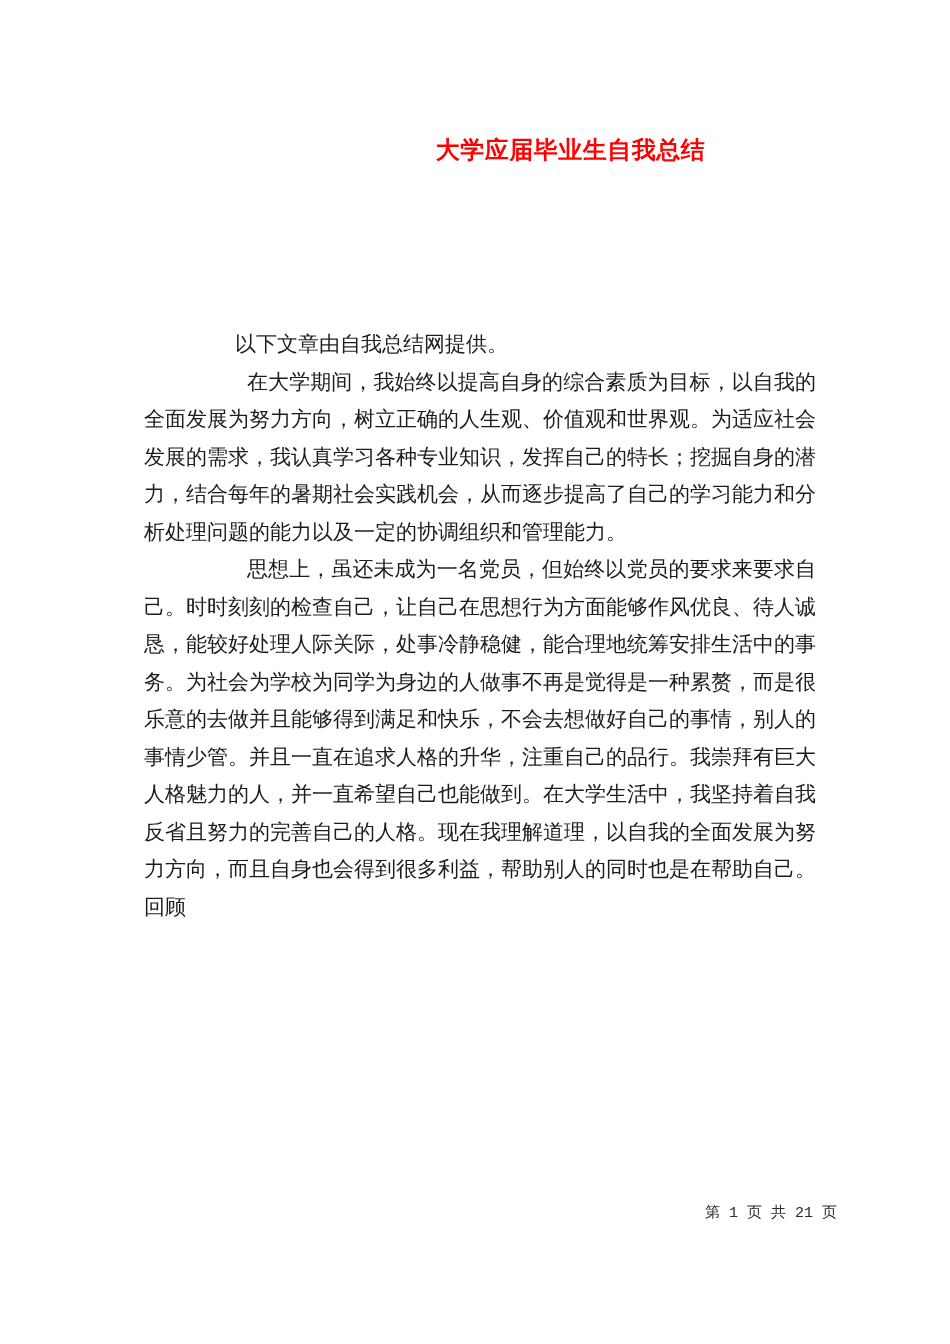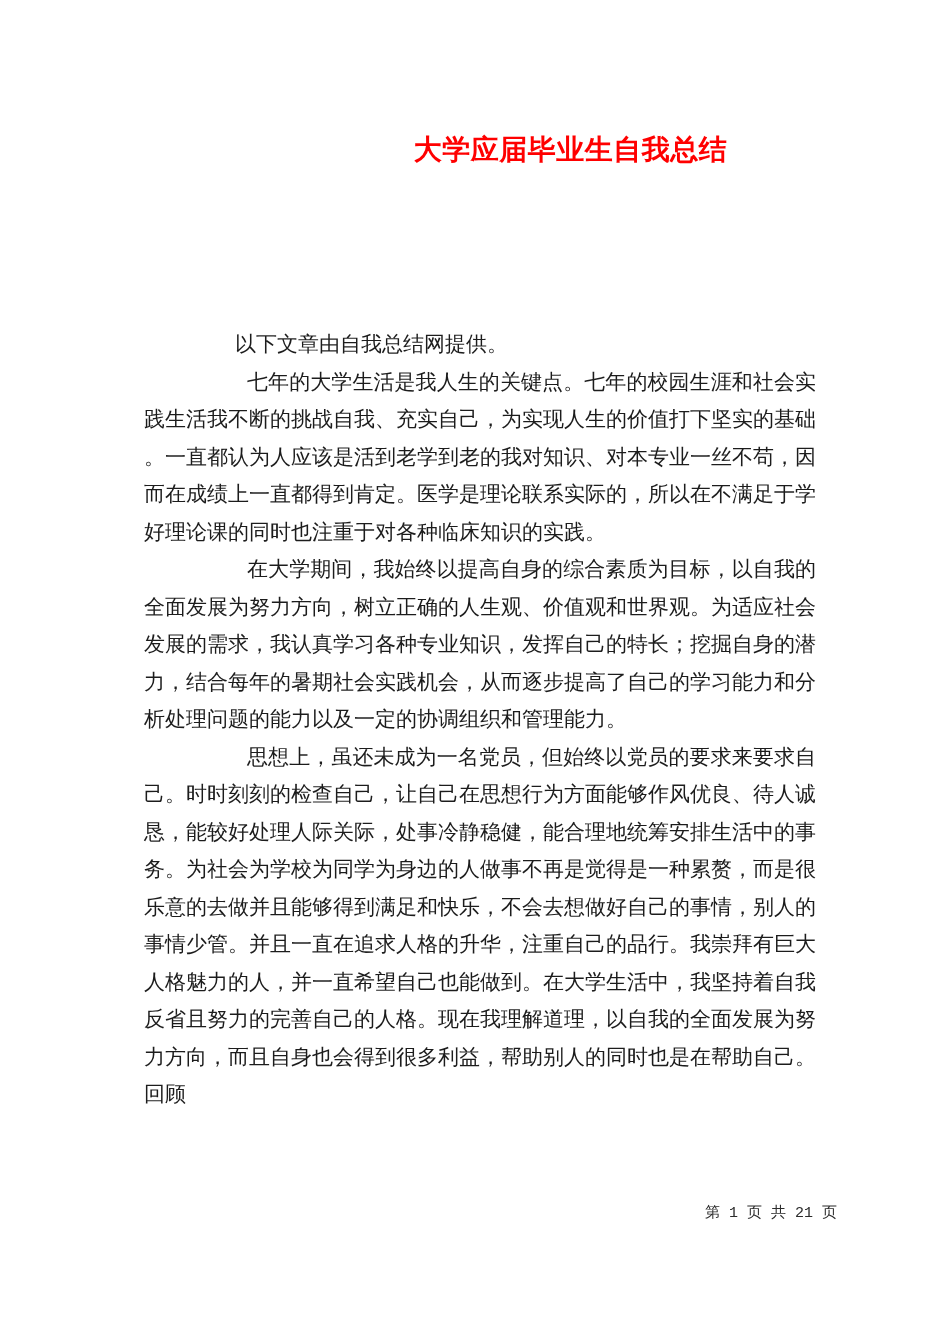--- a/index.html
+++ b/index.html
@@ -17,21 +17,21 @@
   }
   .doc-title {
     position: absolute;
     top: 131px;
     left: 191px;
     width: 759px;
     margin: 0;
     text-align: center;
     font-family: "Liberation Sans", "DejaVu Sans", sans-serif;
     font-weight: bold;
-    font-size: 28px;
+    font-size: 24px;
     line-height: 38px;
     letter-spacing: 0.5px;
     color: #ff0000;
   }
   .doc-body {
     position: absolute;
     top: 326px;
     left: 144px;
     width: 672px;
     font-size: 21px;
@@ -61,20 +61,19 @@
 </style>
 </head>
 <body>
 
 <div class="page">
 
   <h1 class="doc-title">大学应届毕业生自我总结</h1>
 
   <div class="doc-body">
     <p class="para-intro">以下文章由自我总结网提供。</p>
-    <p class="para">七年的大学生活是我人生的关键点。七年的校园生涯和社会实践生活我不断的挑战自我、充实自己，为实现人生的价值打下坚实的基础。一直都认为人应该是活到老学到老的我对知识、对本专业一丝不苟，因而在成绩上一直都得到肯定。医学是理论联系实际的，所以在不满足于学好理论课的同时也注重于对各种临床知识的实践。</p>
     <p class="para">在大学期间，我始终以提高自身的综合素质为目标，以自我的全面发展为努力方向，树立正确的人生观、价值观和世界观。为适应社会发展的需求，我认真学习各种专业知识，发挥自己的特长；挖掘自身的潜力，结合每年的暑期社会实践机会，从而逐步提高了自己的学习能力和分析处理问题的能力以及一定的协调组织和管理能力。</p>
     <p class="para">思想上，虽还未成为一名党员，但始终以党员的要求来要求自己。时时刻刻的检查自己，让自己在思想行为方面能够作风优良、待人诚恳，能较好处理人际关际，处事冷静稳健，能合理地统筹安排生活中的事务。为社会为学校为同学为身边的人做事不再是觉得是一种累赘，而是很乐意的去做并且能够得到满足和快乐，不会去想做好自己的事情，别人的事情少管。并且一直在追求人格的升华，注重自己的品行。我崇拜有巨大人格魅力的人，并一直希望自己也能做到。在大学生活中，我坚持着自我反省且努力的完善自己的人格。现在我理解道理，以自我的全面发展为努力方向，而且自身也会得到很多利益，帮助别人的同时也是在帮助自己。回顾</p>
   </div>
 
   <div class="page-footer">第 1 页 共 21 页</div>
 
 </div>
 
 </body></html>

